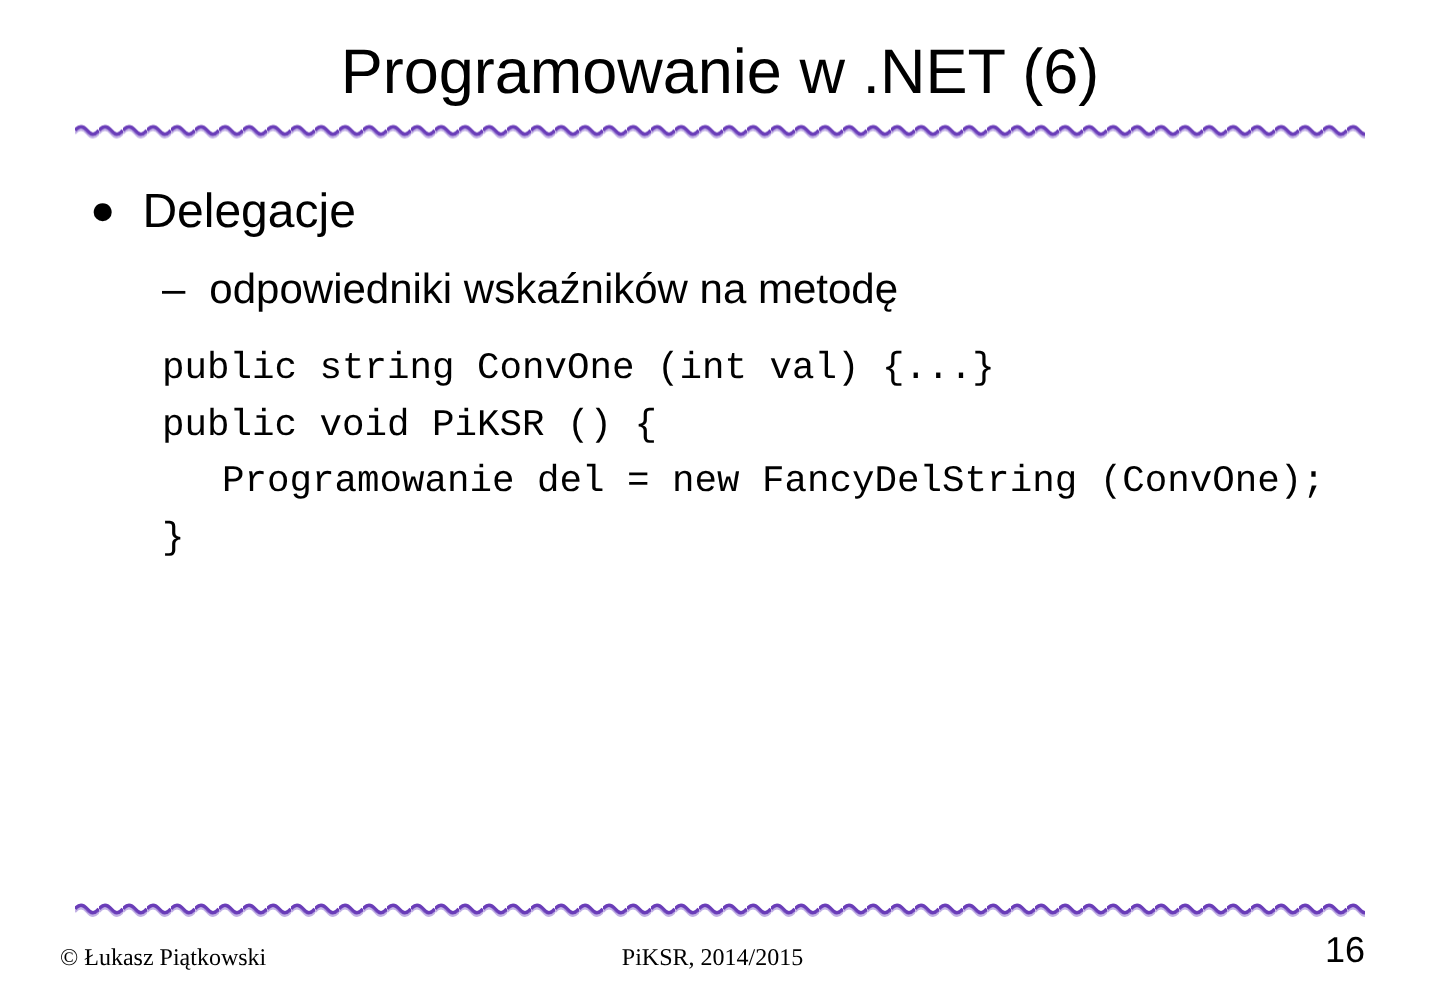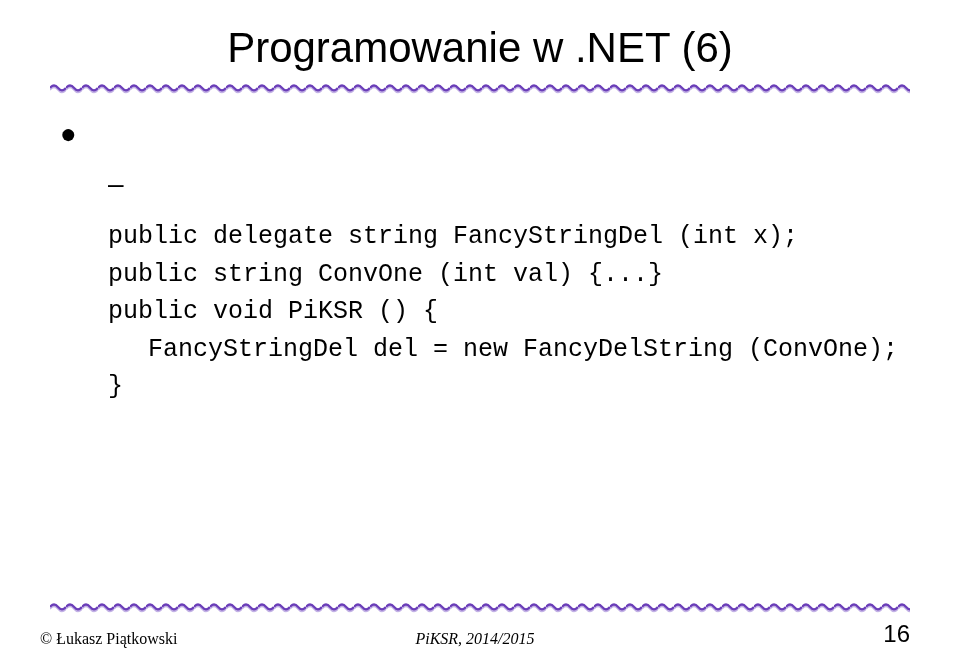--- a/index.html
+++ b/index.html
@@ -105,21 +105,20 @@
       font-family: "Times New Roman", Times, serif;
     }
     .footer-left {
       font-size: 16px;
     }
     .footer-center {
       position: absolute;
       left: 50%;
       transform: translateX(-50%);
       font-size: 16px;
-      font-style: italic;
     }
     .footer-right {
       font-size: 24px;
       font-family: Liberation Sans, sans-serif;
     }
   </style>
 </head>
 <body>
 
 <div class="slide">
@@ -133,30 +132,31 @@
           <path d="M0,8 Q4,3 8,8 T16,8" stroke="#9b7fd4" stroke-width="1.5" fill="none" opacity="0.6"></path>
         </pattern>
       </defs>
       <rect x="0" y="0" width="860" height="12" fill="url(#wavePattern1)"></rect>
     </svg>
   </div>
 
   <div class="content">
     <div class="bullet-1">
       <span class="dot">●</span>
+      <span>Delegacje</span>
     </div>
     <div class="bullet-2">
       <span class="dash">–</span>
+      <span>odpowiedniki wskaźników na metodę</span>
     </div>
 
     <div class="code-block">
-      <div class="code-line">public delegate string FancyStringDel (int x);</div>
       <div class="code-line">public string ConvOne (int val) {...}</div>
       <div class="code-line">public void PiKSR () {</div>
-      <div class="code-line indent2">FancyStringDel del = new FancyDelString (ConvOne);</div>
+      <div class="code-line indent2">Programowanie del = new FancyDelString (ConvOne);</div>
       <div class="code-line">}</div>
     </div>
   </div>
 
   <div class="bottom-divider">
     <svg viewBox="0 0 860 12" preserveAspectRatio="none">
       <defs>
         <pattern id="wavePattern2" x="0" y="0" width="16" height="12" patternUnits="userSpaceOnUse">
           <path d="M0,6 Q4,1 8,6 T16,6" stroke="#6a3db8" stroke-width="2.5" fill="none"></path>
           <path d="M0,8 Q4,3 8,8 T16,8" stroke="#9b7fd4" stroke-width="1.5" fill="none" opacity="0.6"></path>

